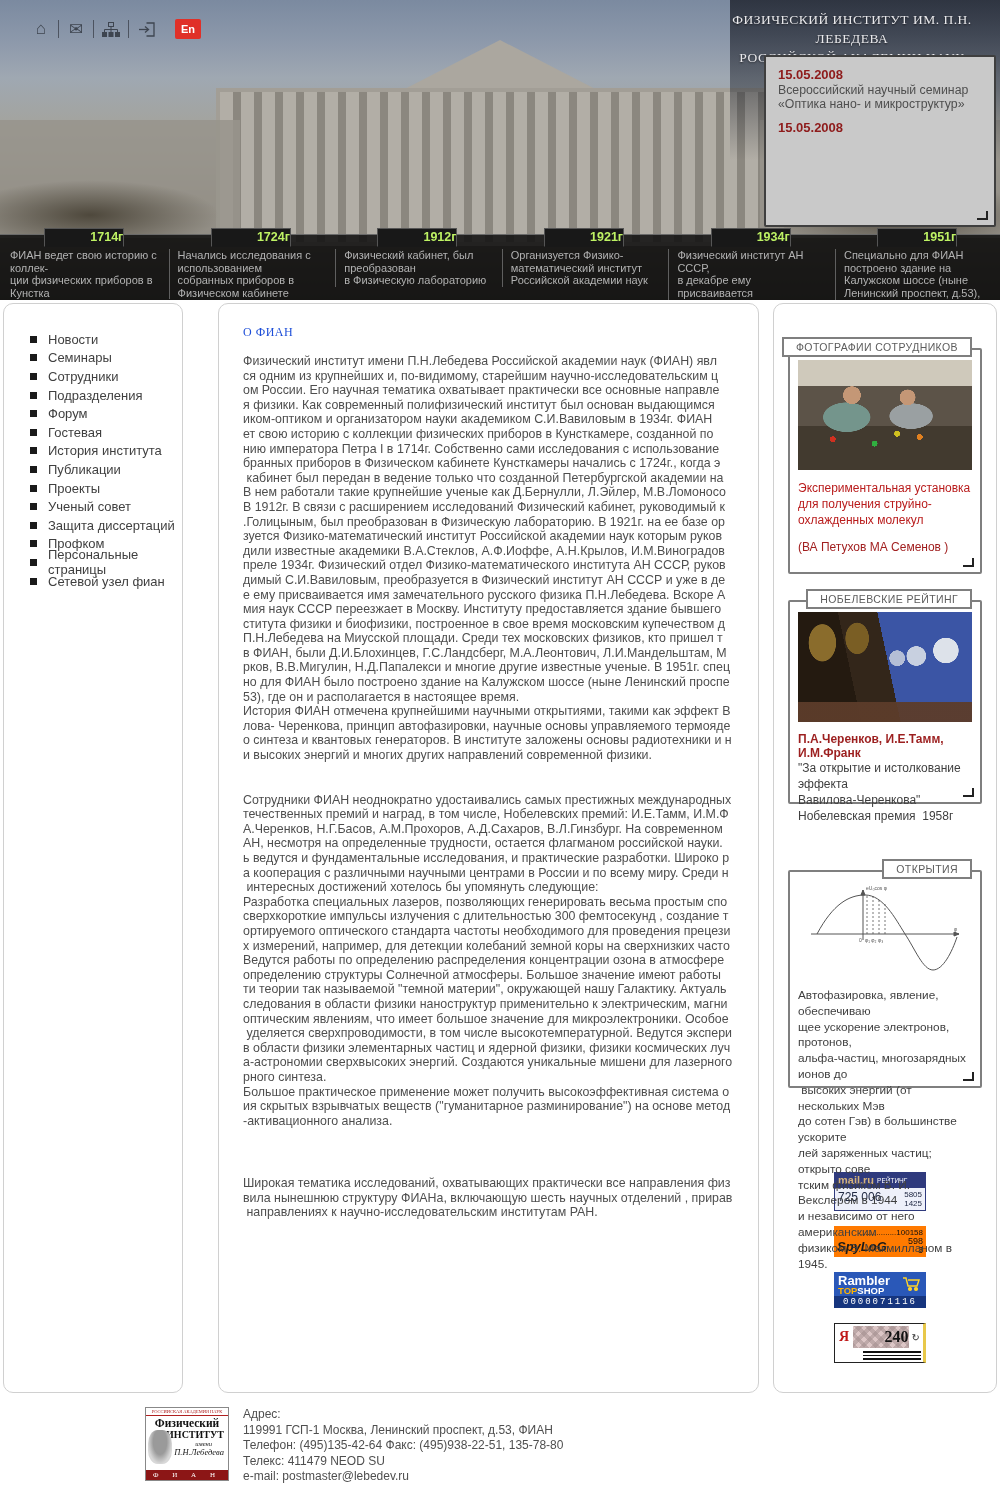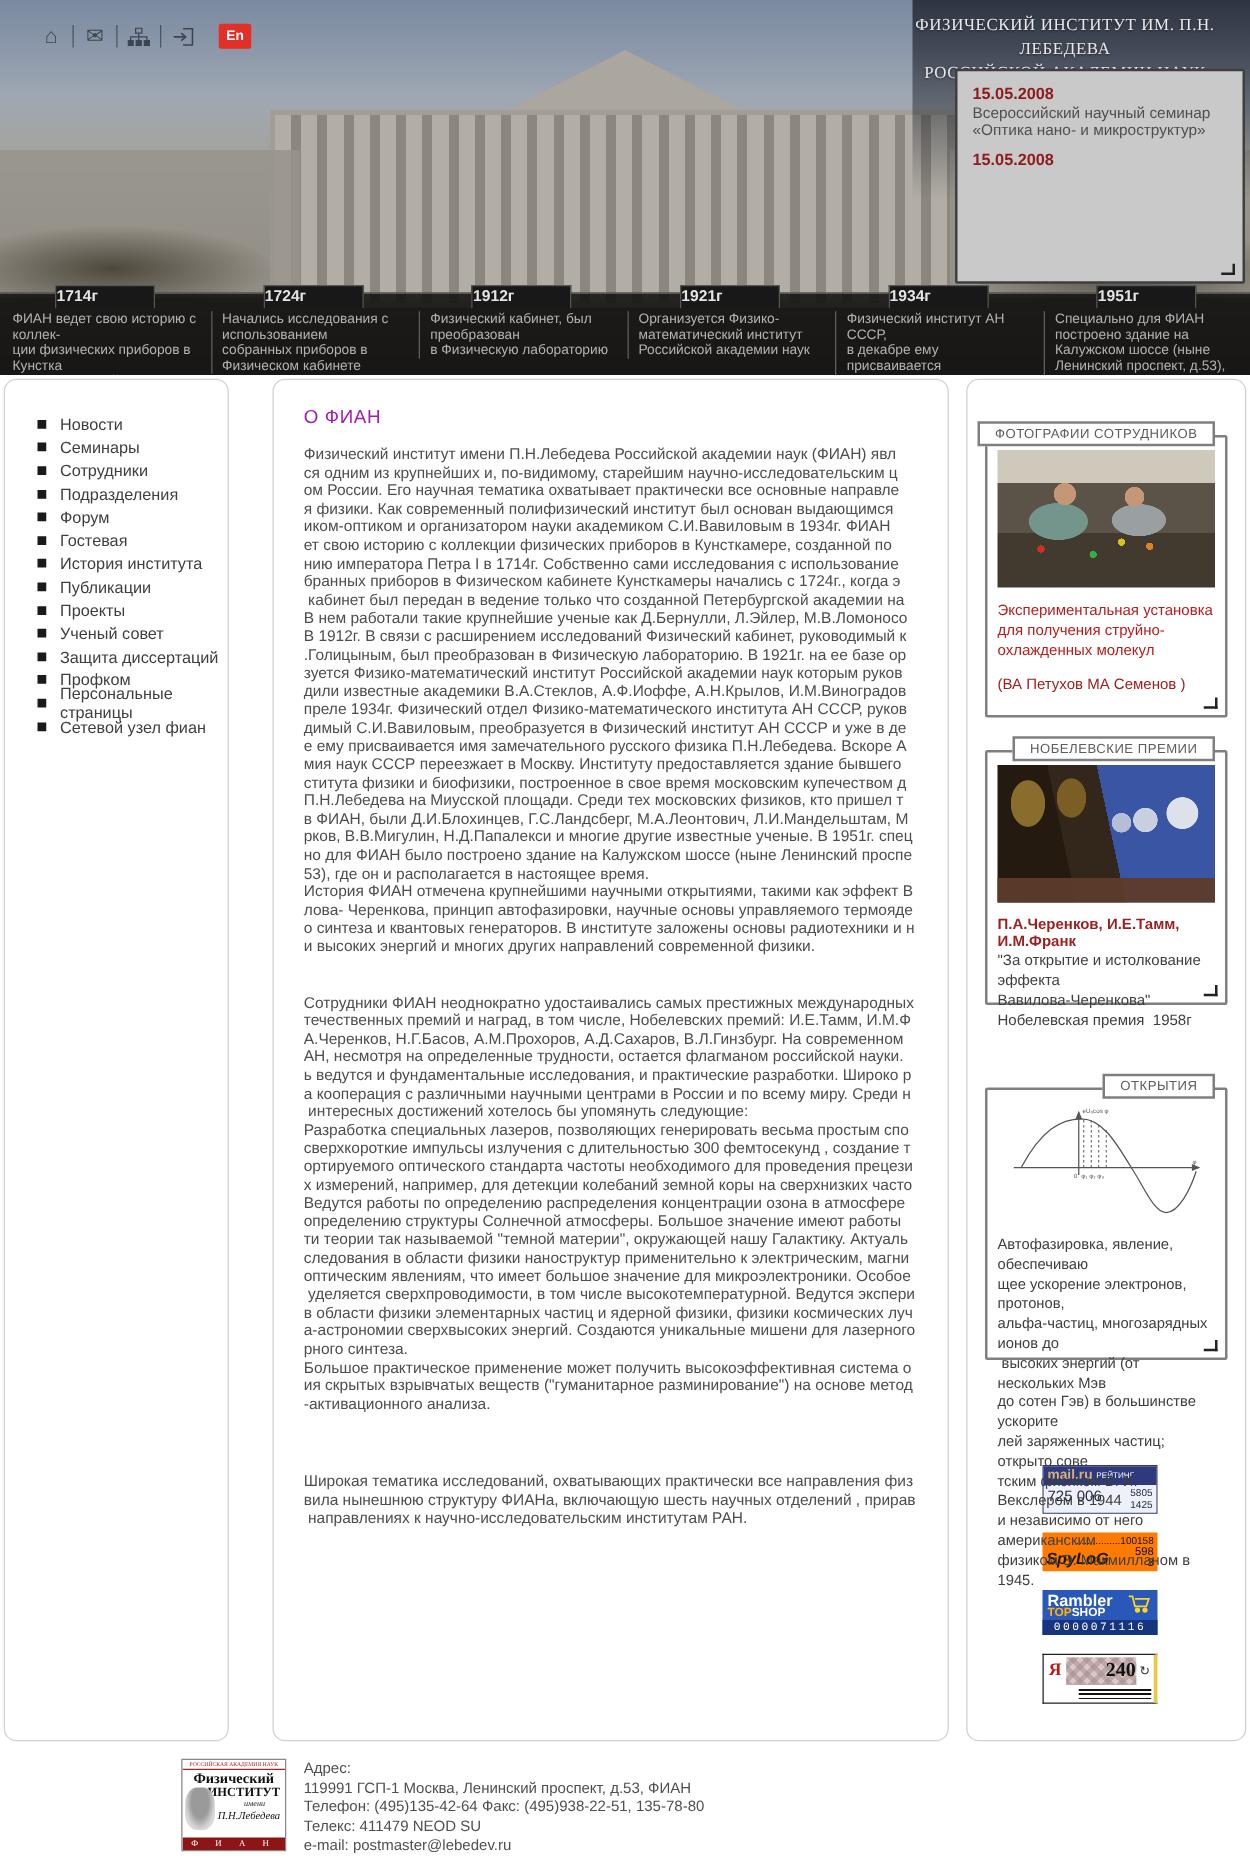--- a/index.html
+++ b/index.html
@@ -43,35 +43,35 @@
   .news-date { color:#8e1b1b; font-weight:bold; font-size:13px; line-height:16px; }
   .news-text { color:#4f4f4f; font-size:12.3px; line-height:14px; white-space:pre-wrap; }
   .resize-glyph { position:absolute; right:6px; bottom:5px; width:11px; height:9px;
     border-bottom:2px solid #222; border-right:2px solid #222; cursor:nwse-resize; }
 
   
   .timeline { position:absolute; left:0; bottom:0; width:1000px; height:66px;
     background:rgba(17,17,17,.88); border-top:1px solid #6a6a6a; display:flex; }
   .tl-col { width:16.66%; position:relative; padding:4px 8px 0 10px; }
   .tl-col + .tl-col .tl-text { border-left:1px solid #5f5f5f; padding-left:8px; margin-left:-8px; }
-  .tl-tab { position:relative; margin:-11px auto 2px auto; width:80px; text-align:left;
+  .tl-tab { position:relative; margin:-11px auto 2px auto; width:80px; text-align:right;
     background:#181818; border:1px solid #555; border-bottom-color:#181818;
-    color:#e5e5e5; font-weight:bold; font-size:12.5px; padding:1px 0 2px 0; }
+    color:#bef264; font-weight:bold; font-size:12.5px; padding:1px 0 2px 0; }
   .tl-text { color:#b2b2b2; font-size:11px; line-height:12.6px; white-space:pre-wrap; }
 
   
   .main { display:flex; height:1093px; padding:3px 3px 0 3px; }
   .col-box { background:#fff; border:1px solid #d0d0d0; border-radius:10px; }
   .sidebar { width:180px; margin-right:35px; padding:26px 0 0 26px; }
   .side-item { display:flex; align-items:center; height:18.6px; cursor:pointer; }
   .bullet { width:7px; height:7px; background:#1a1a1a; margin-right:11px; flex:none; }
   .side-label { font-size:13px; color:#3f3f3f; }
 
   .content { flex:1; margin-right:14px; padding:21px 12px 0 24px; }
-  .content h1 { font-size:15px; font-weight:normal; color:#a21caf; margin-bottom:14px; letter-spacing:.5px; }
+  .content h1 { font-size:12px; font-weight:normal; color:#1d4ed8; margin-bottom:14px; letter-spacing:.5px;font-family:Liberation Serif, serif; }
   .para { font-size:12.4px; line-height:14.6px; color:#4e4e4e; white-space:pre-wrap; }
   .para + .para { margin-top:30px; }
   .para.last { margin-top:48px; }
 
   .rightcol { width:224px; padding:0 14px; }
   .panel { position:relative; border:2px solid #7f7f7f; border-radius:2px; padding:10px 8px 8px 8px; }
   .panel-tab { position:absolute; top:-13px; right:8px; background:#fff; border:2px solid #7f7f7f;
     padding:2px 12px; font-size:10.5px; color:#5c5c5c; letter-spacing:.4px; white-space:nowrap; }
   .p1 { margin-top:44px; height:226px; }
   .p2 { margin-top:26px; height:204px; }
@@ -375,21 +375,21 @@
       <div class="panel-tab">ФОТОГРАФИИ СОТРУДНИКОВ</div>
       <div class="photo photo1"></div>
       <div class="caption">Экспериментальная установка
 для получения струйно-
 охлажденных молекул</div>
       <div class="red-link">(ВА Петухов МА Семенов )</div>
       <div class="resize-glyph"></div>
     </div>
 
     <div class="panel p2">
-      <div class="panel-tab">НОБЕЛЕВСКИЕ ПРЕМИИ</div>
+      <div class="panel-tab">НОБЕЛЕВСКИЕ РЕЙТИНГ</div>
       <div class="photo photo2"></div>
       <div class="nobel-names">П.А.Черенков, И.Е.Тамм,  И.М.Франк</div>
       <div class="nobel-cap">"За открытие и истолкование эффекта
 Вавилова-Черенкова"
 Нобелевская премия  1958г</div>
       <div class="resize-glyph"></div>
     </div>
 
     <div class="panel p3">
       <div class="panel-tab">ОТКРЫТИЯ</div>

